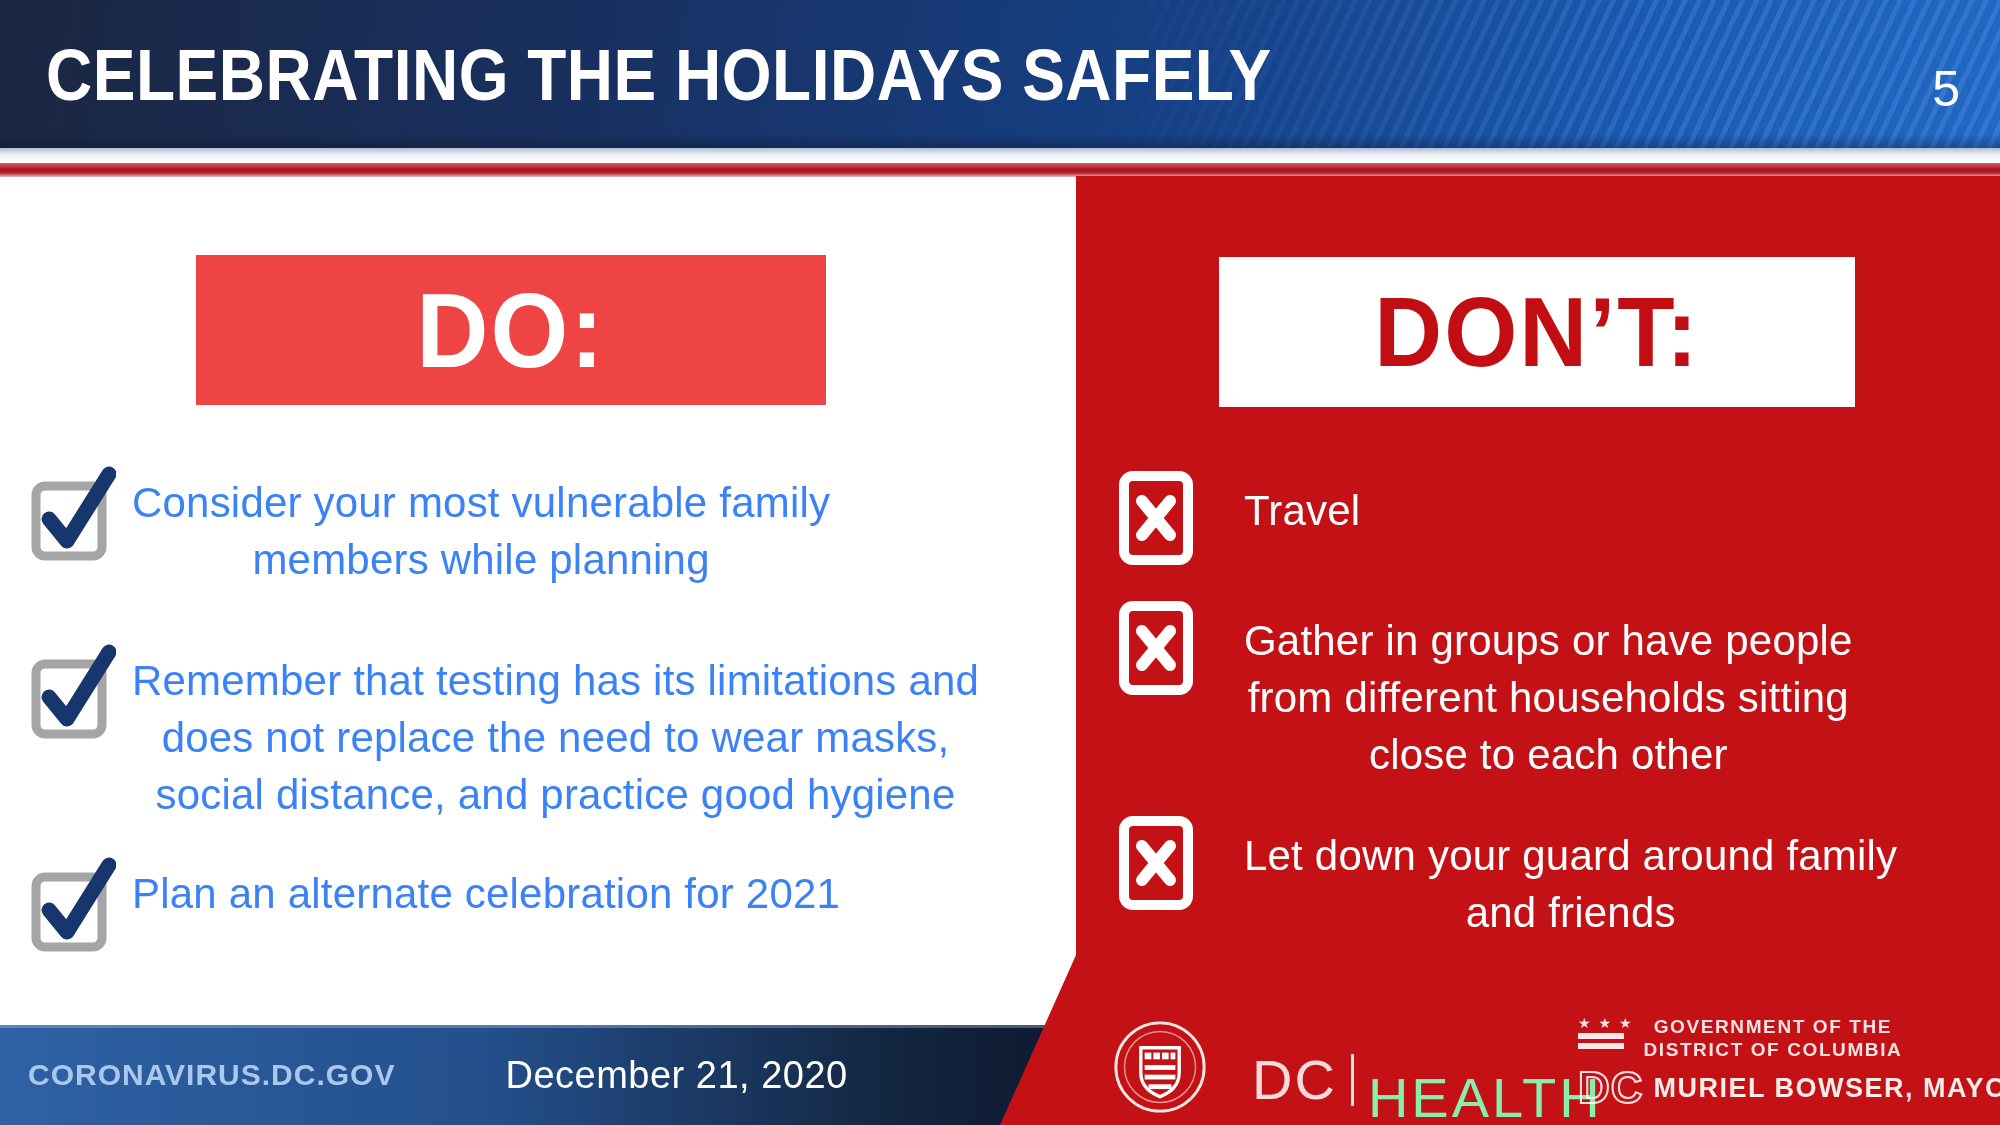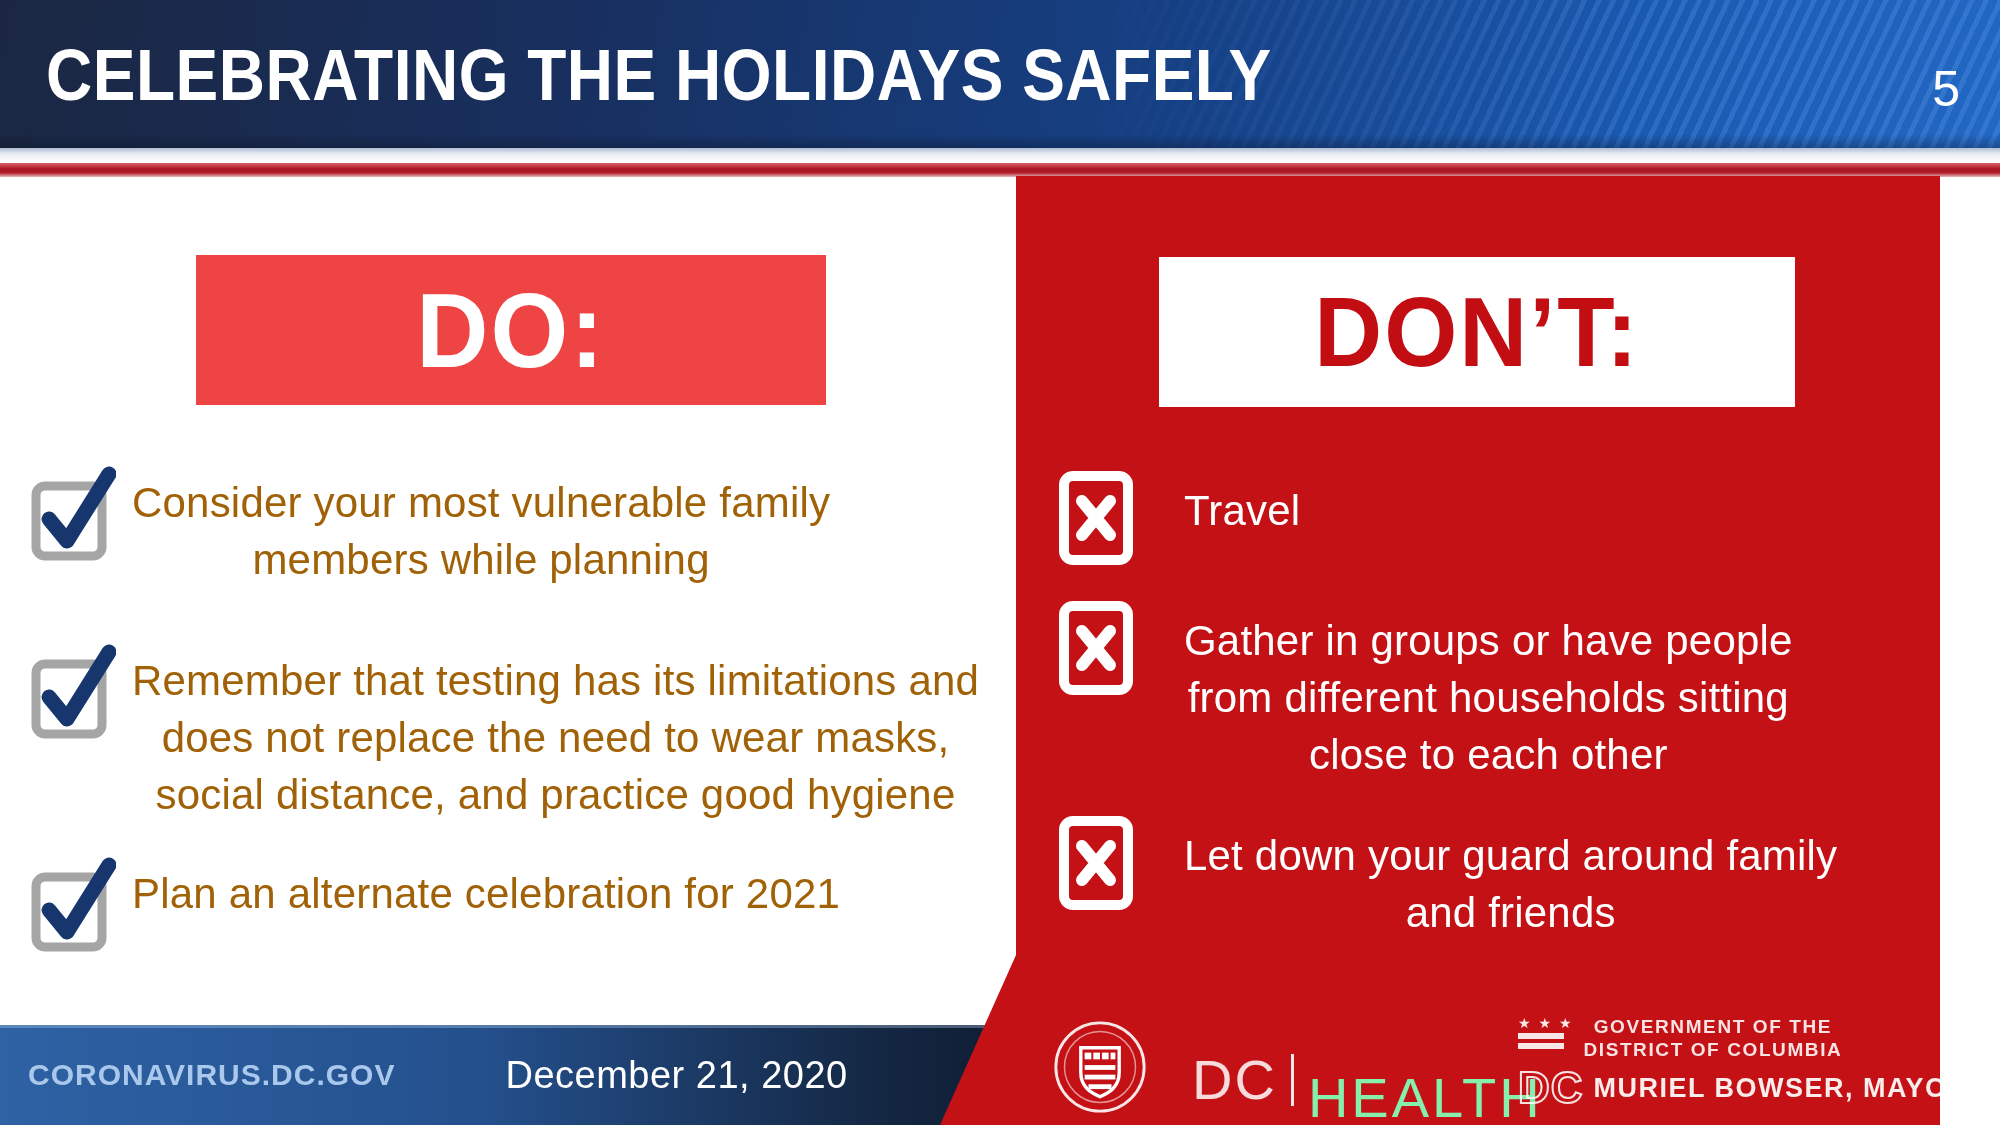--- a/index.html
+++ b/index.html
@@ -39,34 +39,34 @@
     background:#ef4444;display:flex;align-items:center;justify-content:center;
   }
   .do-box span{color:#fff;font-size:100px;font-weight:bold;letter-spacing:2px;transform:scaleY(1.05);}
   .item{position:absolute;display:flex;align-items:flex-start;}
   .item svg{flex:0 0 auto;}
   .item-text{
     margin:12px 0 0 16px;white-space:pre-line;
     font-size:42px;line-height:57px;letter-spacing:.2px;
   }
   .do-item{left:28px;width:1020px;}
-  .do-item .item-text{color:#a16207;}
+  .do-item .item-text{color:#3b82f6;}
   .do-item-1{top:462px;} .do-item-2{top:640px;} .do-item-3{top:853px;}
   
   .footer-blue{
     position:absolute;left:0;top:1025px;width:1062px;height:100px;z-index:1;
     background:linear-gradient(90deg,#2e62a4 0%,#24508d 45%,#13253f 85%,#0d1930 100%);
     box-shadow:inset 0 3px 0 rgba(180,205,235,.35);
     display:flex;align-items:center;
   }
   .site{color:#a9c8ec;font-size:30px;font-weight:bold;letter-spacing:1px;margin-left:28px;}
   .date{color:#ffffff;font-size:38px;margin-left:110px;letter-spacing:.5px;}
   
   .red-panel{
-    position:absolute;left:940px;top:176px;width:1000px;height:949px;z-index:2;
+    position:absolute;left:1000px;top:176px;width:1000px;height:949px;z-index:2;
     background:#c41116;
     clip-path:polygon(76px 0,100% 0,100% 100%,0 100%,76px 779px);
   }
   .dont-box{
     position:absolute;left:219px;top:81px;width:636px;height:150px;
     background:#ffffff;display:flex;align-items:center;justify-content:center;
   }
   .dont-box span{color:#c20e13;font-size:94px;font-weight:bold;letter-spacing:2px;transform:scaleY(1.05);}
   .dont-item{left:118px;width:860px;}
   .dont-item .item-text{color:#ffffff;margin-left:50px;}

